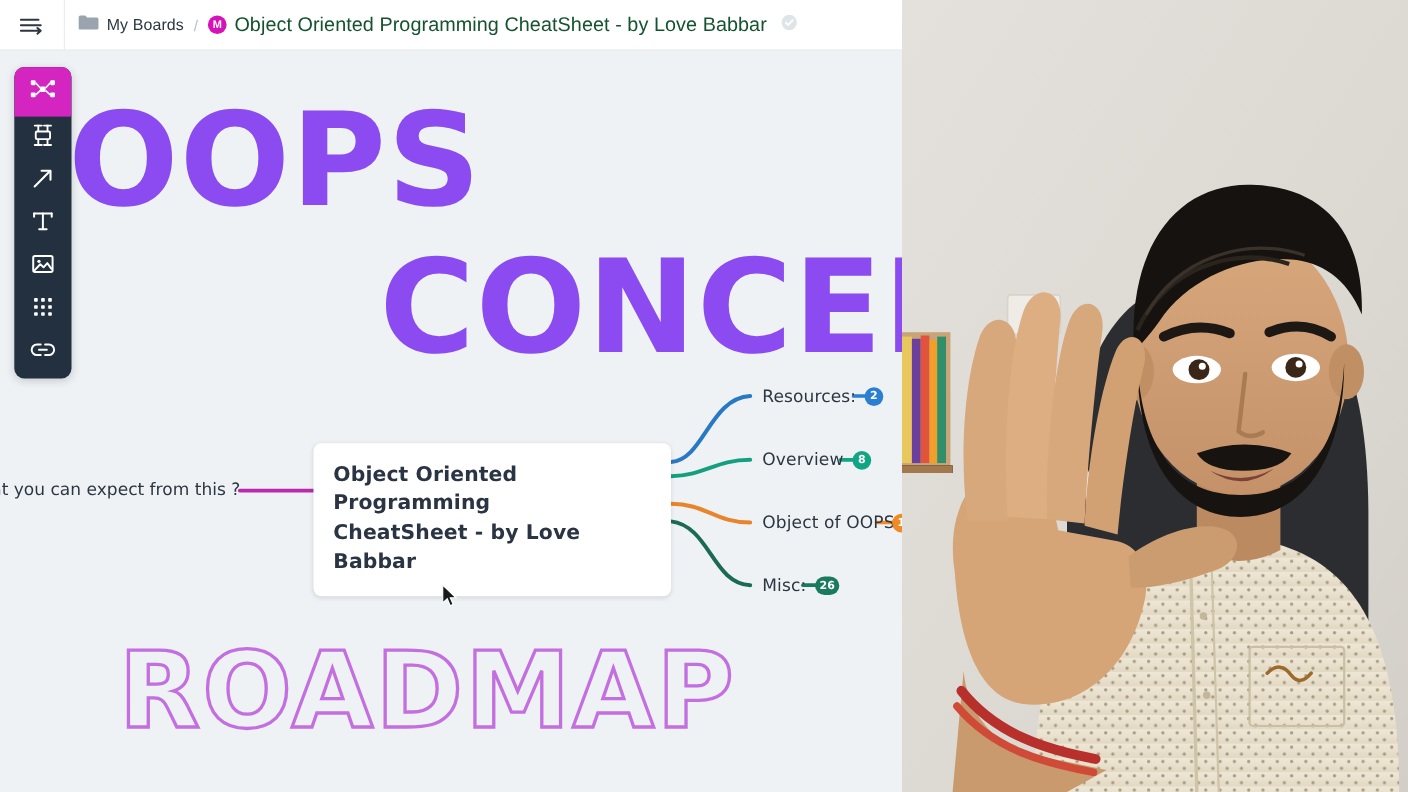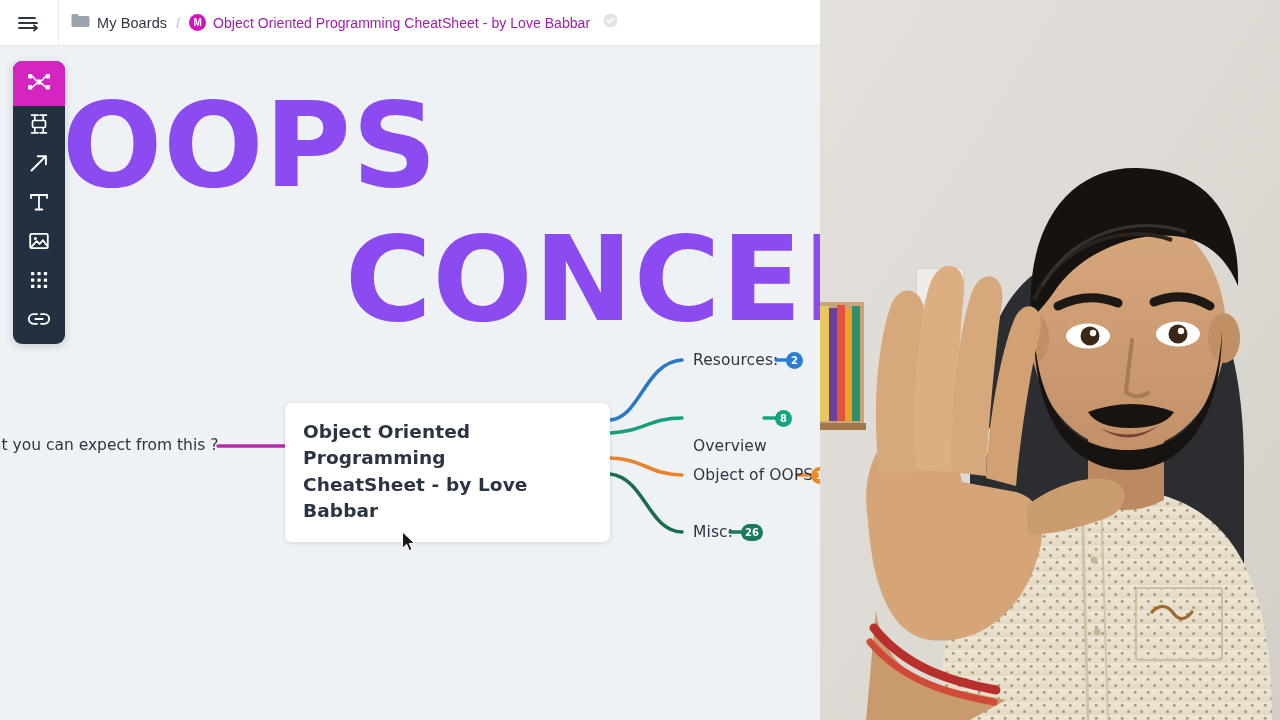--- a/index.html
+++ b/index.html
@@ -63,22 +63,22 @@
     background: #d612b9;
     color: #fff;
     font-size: 10px;
     font-weight: bold;
     display: flex;
     align-items: center;
     justify-content: center;
     flex: 0 0 auto;
   }
   .crumb-title {
-    font-size: 14px;
-    color: #a21caf;
+    font-size: 18px;
+    color: #14532d;
     letter-spacing: .05px;
   }
   .verified-icon { margin-left: 6px; display:block; }
 
   
   #toolbar {
     position: absolute;
     left: 13px; top: 61px;
     width: 52px;
     background: #23303f;
@@ -335,20 +335,21 @@
           <path d="M10 3.2 H6.6 a4.8 4.8 0 0 0 0 9.6 H10" fill="none" stroke="#ffffff" stroke-width="1.8" stroke-linecap="round"></path>
           <path d="M14 3.2 h3.4 a4.8 4.8 0 0 1 0 9.6 H14" fill="none" stroke="#ffffff" stroke-width="1.8" stroke-linecap="round"></path>
           <line x1="8.4" y1="8" x2="15.6" y2="8" stroke="#ffffff" stroke-width="1.8" stroke-linecap="round"></line>
         </svg>
       </span>
     </div>
   </div>
 
   <div class="headline" id="headline-oops">OOPS</div>
   <div class="headline" id="headline-concept">CONCEPT</div>
+  <div class="headline" id="headline-roadmap">ROADMAP</div>
 
   <svg id="mindmap" viewBox="0 0 820 720">
 
     <line x1="218" y1="446" x2="285" y2="446" stroke="#b92aad" stroke-width="3.4" stroke-linecap="round"></line>
 
     <path d="M610 420 C 640 418, 645 362, 682 360 L 682 360" fill="none" stroke="#2978c4" stroke-width="3.6" stroke-linecap="round"></path>
 
     <path d="M610 433 C 642 432, 650 418, 682 418" fill="none" stroke="#14a07e" stroke-width="3.6" stroke-linecap="round"></path>
 
     <path d="M610 458 C 642 458, 650 475, 682 475" fill="none" stroke="#e8842b" stroke-width="3.6" stroke-linecap="round"></path>
@@ -364,21 +365,21 @@
   <div id="left-label">at you can expect from this ?</div>
 
   <div id="center-node">
     <div class="center-line">Object Oriented Programming</div>
     <div class="center-line">CheatSheet - by Love Babbar</div>
   </div>
 
   <div class="branch-label" style="left:693px; top:351px;">Resources:</div>
   <div class="count-badge" style="left:786px; top:352px; background:#2b7fd0;">2</div>
 
-  <div class="branch-label" style="left:693px; top:409px;margin-top:28px;">Overview</div>
+  <div class="branch-label" style="left:693px; top:409px;">Overview</div>
   <div class="count-badge" style="left:775px; top:410px; background:#12a583;">8</div>
 
   <div class="branch-label" style="left:693px; top:466px;">Object of OOPS</div>
   <div class="count-badge" style="left:811px; top:467px; background:#ef8b27;">1</div>
 
   <div class="branch-label" style="left:693px; top:523px;">Misc:</div>
   <div class="count-badge" style="left:741px; top:524px; background:#1a7a5e;">26</div>
 
   <div id="cursor">
     <svg width="16" height="22" viewBox="0 0 16 22">

